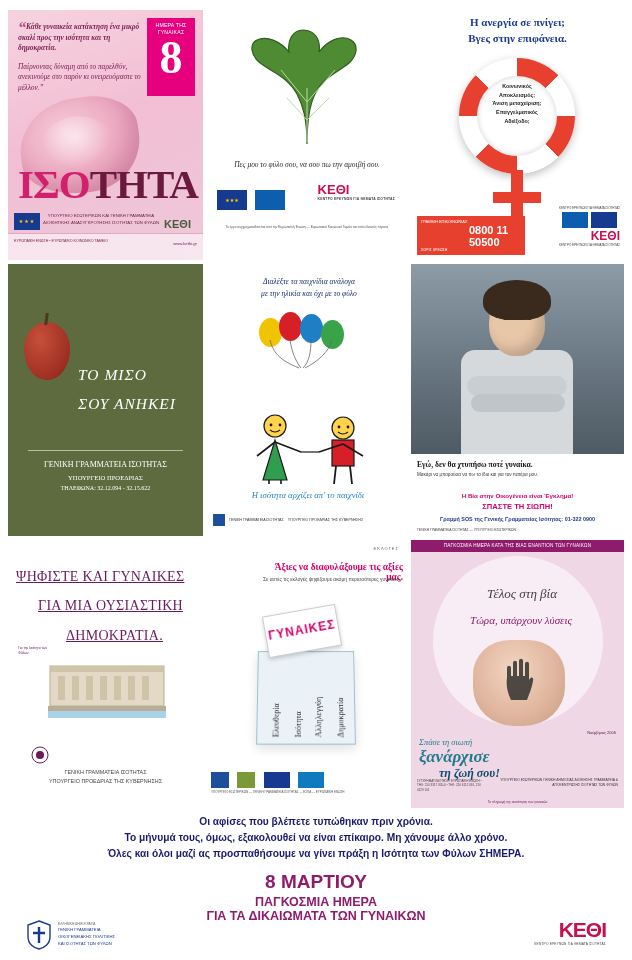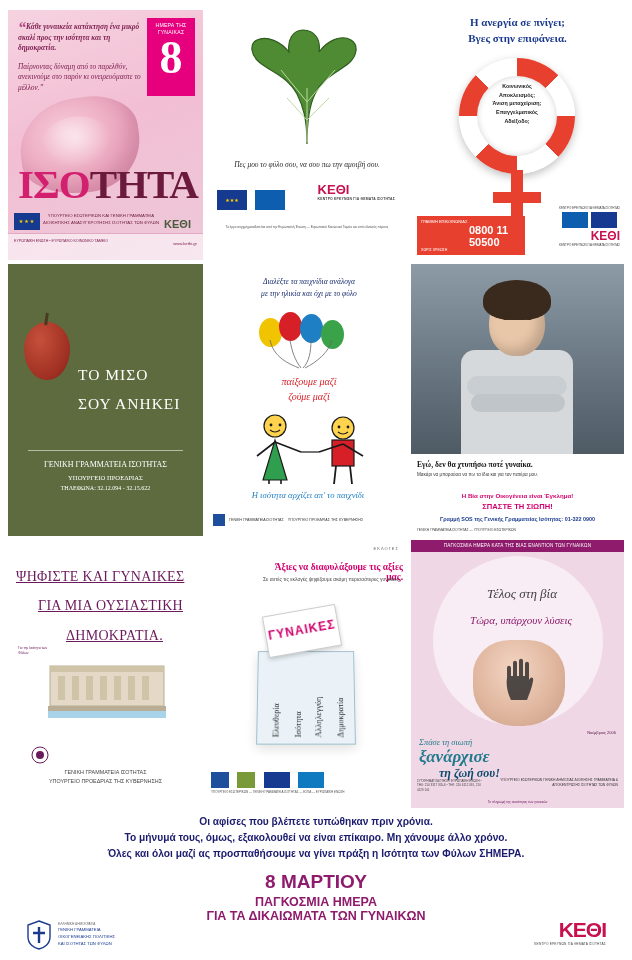--- a/index.html
+++ b/index.html
@@ -92,21 +92,21 @@
   .c3 .rlogos { position:absolute; right:4px; top:196px; width:96px; text-align:right;}
   .c3 .rlogos .kethi3 { font-size:12px; font-weight:bold; color:#c8104e;}
   .c3 .rlogos .sub { font-size:3px; color:#444; line-height:1.5;}
   .c3 .rlogos .gr2 { display:inline-block; width:26px; height:16px; background:#0d5eaf; margin-right:3px; vertical-align:middle;}
   .c3 .rlogos .eu2 { display:inline-block; width:26px; height:16px; background:#153a8f; margin-right:3px; vertical-align:middle;}
 
   
   .c4 { left: 8px; top: 264px; width: 195px; height: 272px; background:#5d6b3f; }
   .c4 .apple { position:absolute; left:16px; top:58px; width:46px; height:58px; background: radial-gradient(ellipse at 35% 30%, #c6503a 0%, #9e2f22 70%, #7a1d16 100%); border-radius:50% 50% 48% 48% / 46% 46% 54% 54%; }
   .c4 .apple:before { content:""; position:absolute; left:21px; top:-9px; width:3px; height:12px; background:#4a3a20; transform:rotate(8deg);}
-  .c4 .t-main { position:absolute; left:70px; top:96px; width:118px; color:#ffffff; font-family:"Liberation Serif", serif; font-size:15.5px; letter-spacing:1px; line-height:1.9;}
+  .c4 .t-main { position:absolute; left:70px; top:96px; width:118px; color:#ffffff; font-family:"Liberation Serif", serif; font-size:15.5px; letter-spacing:1px; line-height:1.9;font-style:italic;}
   .c4 .divider { position:absolute; left:20px; top:186px; width:155px; height:1px; background:rgba(255,255,255,.55);}
   .c4 .t-org { position:absolute; left:0; top:194px; width:195px; text-align:center; color:#fff; font-family:"Liberation Serif", serif; font-size:8px; line-height:1.7;}
   .c4 .t-org .small { font-size:6.6px; }
   .c4 .t-org .tel { font-size:6px; }
 
   
   .c5 { left: 207px; top: 264px; width: 200px; height: 272px; background:#ffffff; }
   .c5 .top { position:absolute; left:12px; top:12px; width:180px; text-align:center; font-family:"Liberation Serif", serif; font-style:italic; font-size:7.6px; color:#1a2e6e; line-height:1.6;}
   .c5 .balloons { position:absolute; left:52px; top:48px; width:96px; height:50px;}
   .c5 .bal { position:absolute; width:23px; height:29px; border-radius:50%; }
@@ -292,24 +292,20 @@
       </div>
       <div class="balloons">
         <div class="bal b1"></div>
         <div class="bal b2"></div>
         <div class="bal b3"></div>
         <div class="bal b4"></div>
       </div>
       <svg class="strings" viewBox="0 0 96 30">
         <path d="M11 0 C14 12 20 20 40 28 M31 0 C33 12 36 20 42 28 M52 0 C52 12 50 22 44 28 M73 0 C70 12 58 22 46 28" stroke="#666" fill="none" stroke-width="0.8"></path>
       </svg>
-      <div class="mid">
-        <div>παίξουμε μαζί</div>
-        <div>ζούμε μαζί</div>
-      </div>
       <svg class="kids" viewBox="0 0 140 72">
 
         <circle cx="36" cy="14" r="11" fill="#ffd34d" stroke="#1a1a1a" stroke-width="1.2"></circle>
         <circle cx="32" cy="13" r="1.4" fill="#1a1a1a"></circle>
           <circle cx="41" cy="13" r="1.4" fill="#1a1a1a"></circle>
         <path d="M31 18 Q36 22 41 18" stroke="#1a1a1a" fill="none" stroke-width="1.2"></path>
         <path d="M24 68 L36 28 L48 68 Z" fill="#2f9e4f" stroke="#1a1a1a" stroke-width="1.2"></path>
         <path d="M36 30 L18 44 M36 30 L62 40" stroke="#1a1a1a" stroke-width="1.6" fill="none"></path>
         <path d="M30 68 L30 72 M42 68 L42 72" stroke="#1a1a1a" stroke-width="1.6"></path>
 

